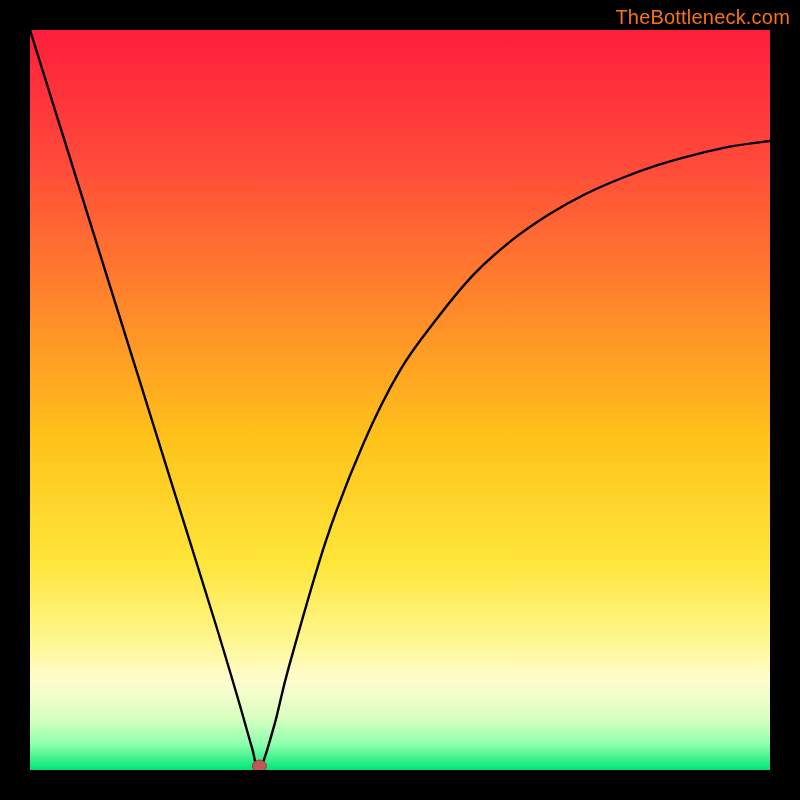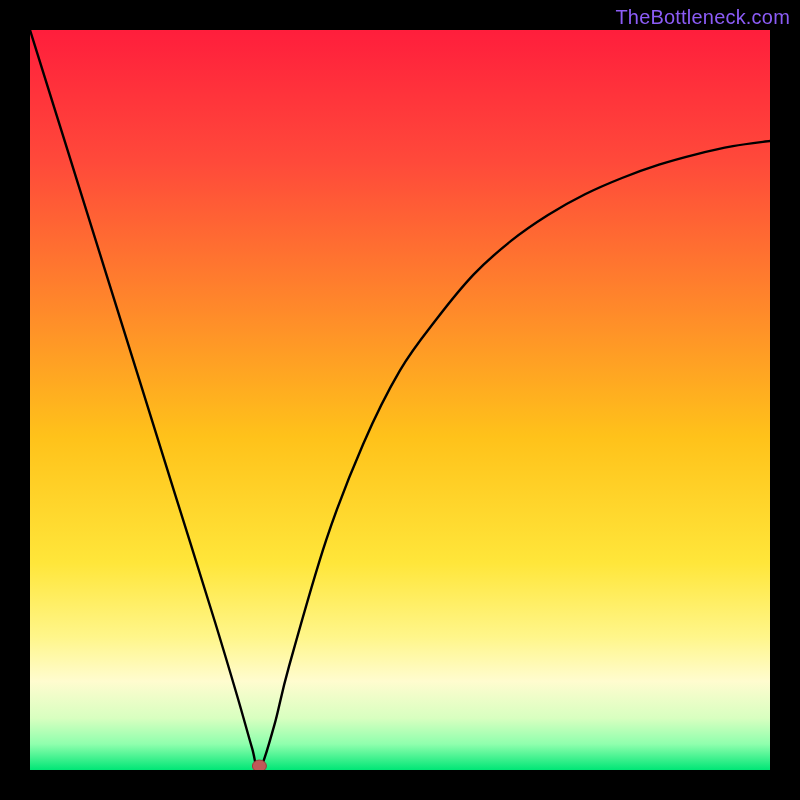--- a/index.html
+++ b/index.html
@@ -19,21 +19,21 @@
     height: 740px;
     background: #000;
   }
   svg.plot {
     display: block;
   }
   .watermark {
     position: absolute;
     top: 6px;
     right: 10px;
-    color: #8b5cf6;
+    color: #f97316;
     font-size: 20px;
     font-weight: 400;
     letter-spacing: 0.2px;
     user-select: none;
   }
 </style>
 </head>
 <body>
 
 <div class="frame">

